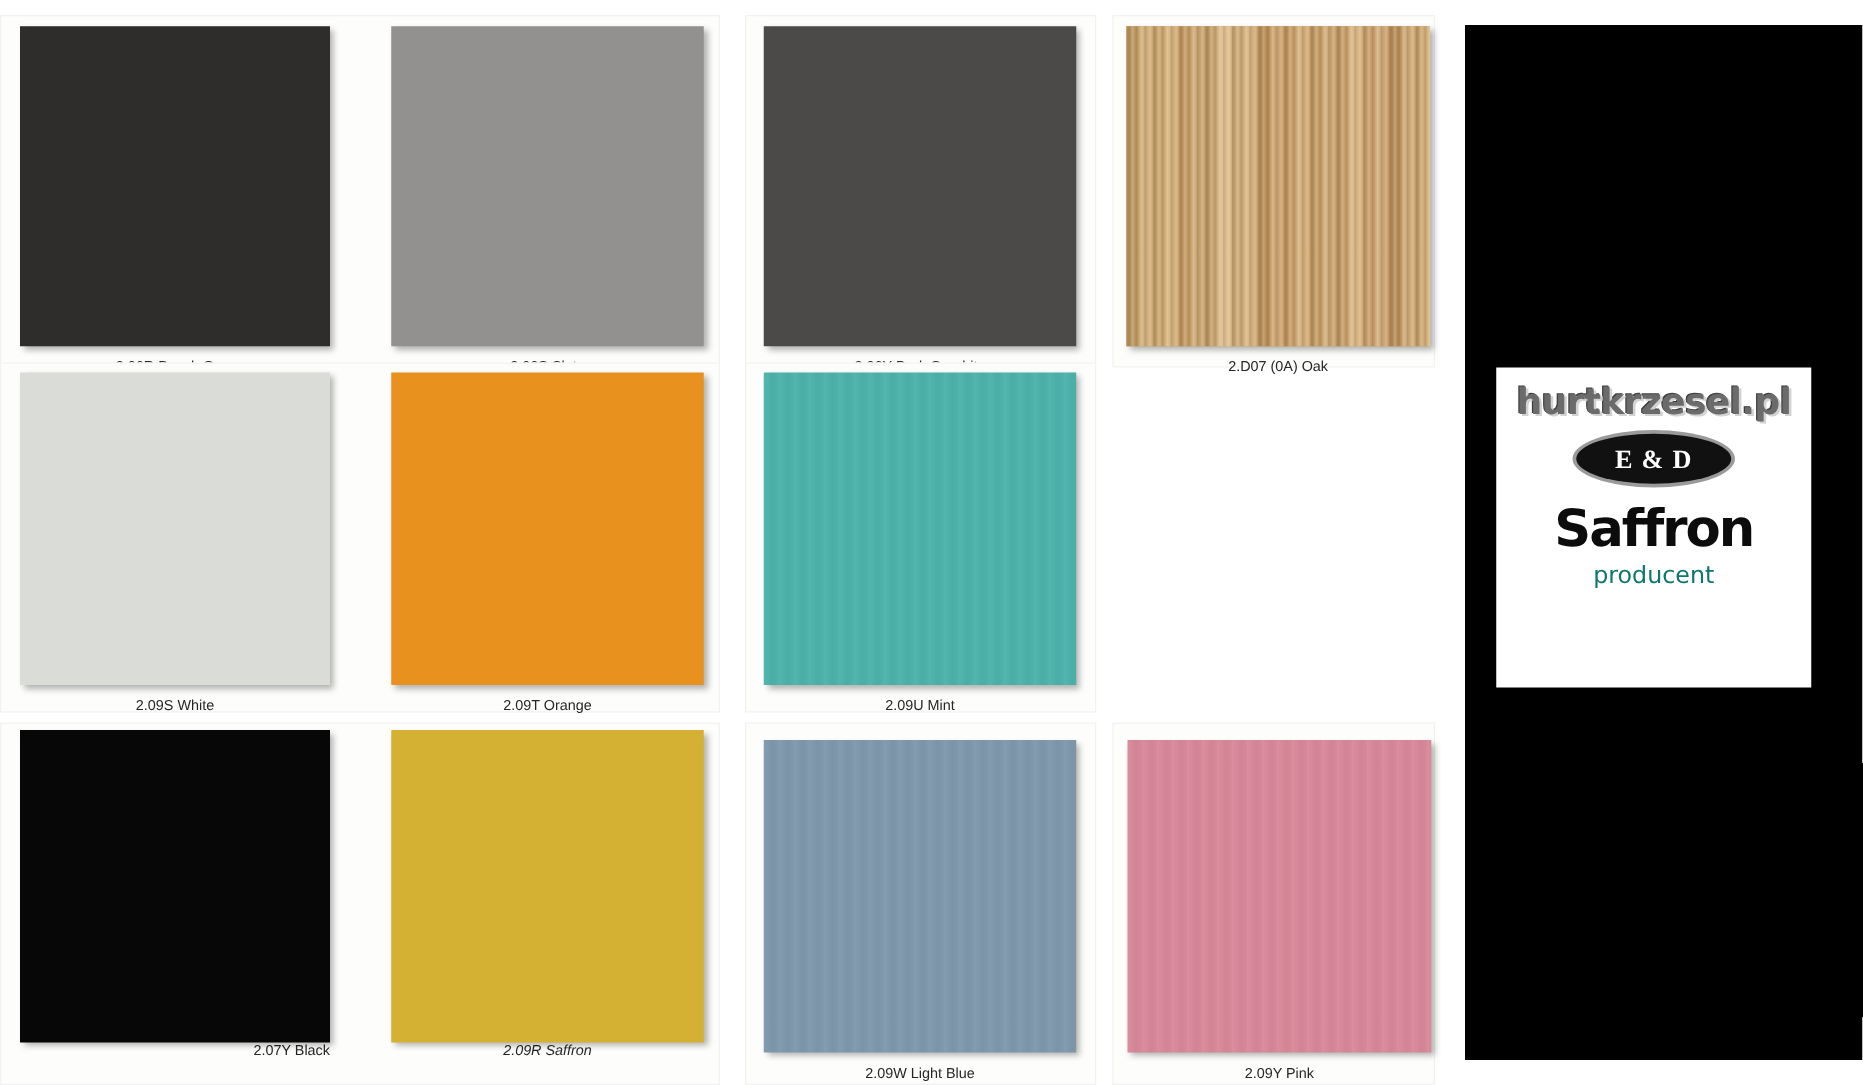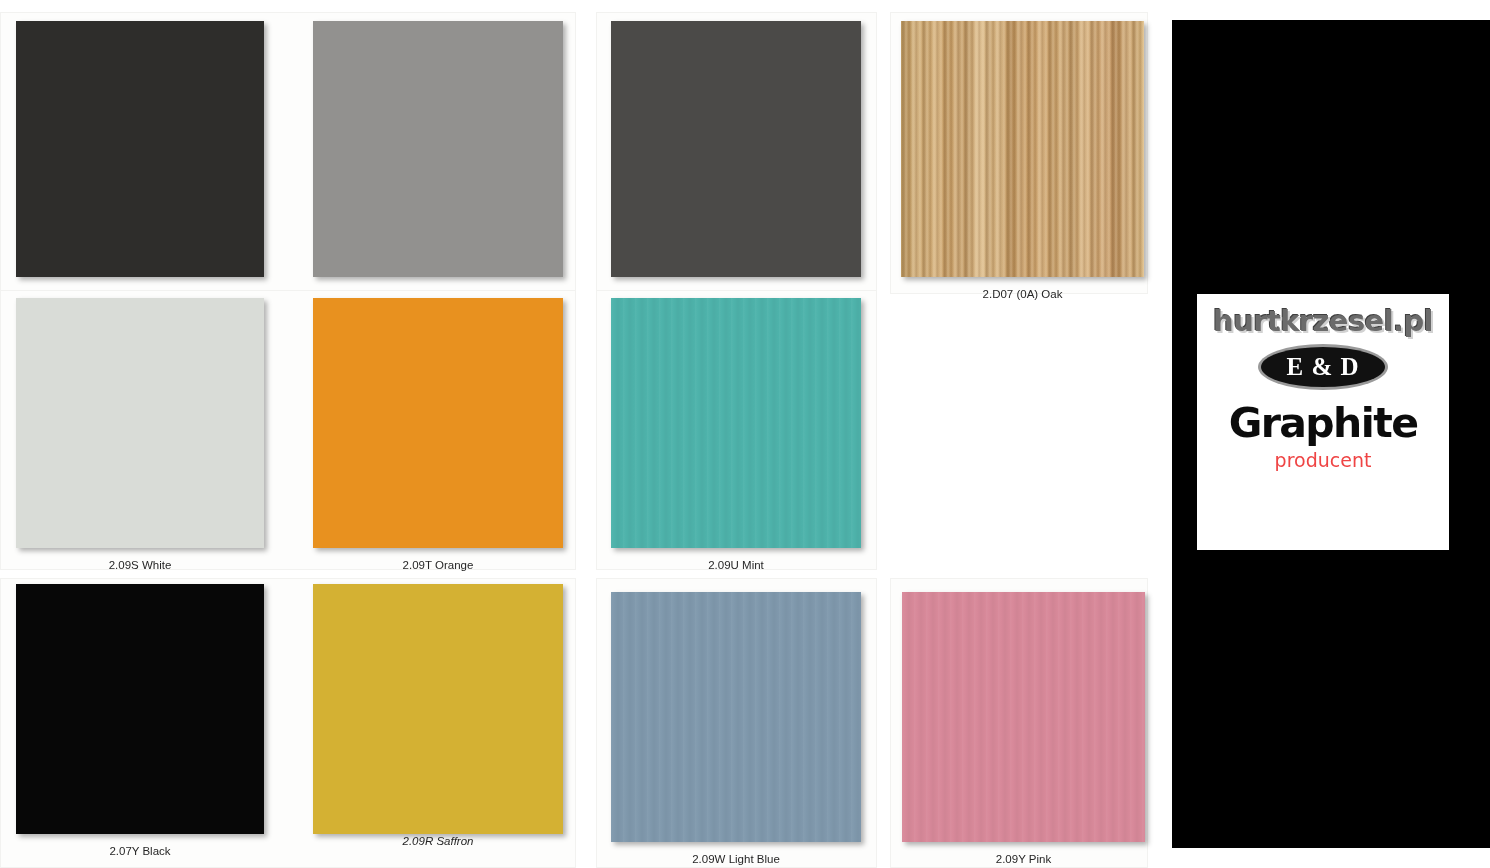--- a/index.html
+++ b/index.html
@@ -127,35 +127,35 @@
     height: 40px;
     border-radius: 50%;
     background: #111111;
     box-shadow: 0 0 0 3px #9a9a9a;
     color: #ffffff;
     display: flex;
     align-items: center;
     justify-content: center;
     font-family: "Liberation Serif", serif;
     font-weight: bold;
-    font-size: 25px;
+    font-size: 21px;
     letter-spacing: 1px;
   }
   #brand-nowystyl {
     margin-top: 12px;
     font-size: 41px;
     font-weight: bold;
     color: #0c0c0c;
     letter-spacing: -1.6px;
     font-family: "DejaVu Sans", sans-serif;
   }
   #brand-producent {
     margin-top: 2px;
     font-size: 19px;
-    color: #ef4444;
+    color: #0f766e;
     font-family: "DejaVu Sans", sans-serif;
   }
 </style>
 </head>
 <body>
 
 <div id="stage">
     <div class="swatch-card" style="left: 0px; top: 12px; width: 576px; height: 282px;">
       <div class="swatch-cell" style="position: absolute; left: 15px; top: 8px; width: 248px;">
         <div class="swatch-chip" style="width: 248px; height: 256px; background: rgb(46, 45, 43);"></div>
@@ -190,21 +190,21 @@
     </div>
     <div class="swatch-card" style="left: 596px; top: 290px; width: 281px; height: 280px;">
       <div class="swatch-cell" style="position: absolute; left: 14px; top: 7px; width: 250px;">
         <div class="swatch-chip grainy" style="width: 250px; height: 250px; background: rgb(78, 179, 171);"></div>
         <div class="swatch-label" style="margin-top: 10px; width: 250px;">2.09U Mint</div>
       </div>
     </div>
     <div class="swatch-card" style="left: 0px; top: 578px; width: 576px; height: 290px;">
       <div class="swatch-cell" style="position: absolute; left: 15px; top: 5px; width: 248px;">
         <div class="swatch-chip" style="width: 248px; height: 250px; background: rgb(7, 7, 7);"></div>
-        <div class="swatch-label" style="margin-top: 10px; width: 248px;">2.07Y Black</div>
+        <div class="swatch-label" style="margin-top: 0; width: 248px; text-align: right;">2.07Y Black</div>
       </div>
       <div class="swatch-cell" style="position: absolute; left: 312px; top: 5px; width: 250px;">
         <div class="swatch-chip" style="width: 250px; height: 250px; background: rgb(212, 177, 51);"></div>
         <div class="swatch-label" style="margin-top: 0; width: 250px; font-style: italic;">2.09R Saffron</div>
       </div>
     </div>
     <div class="swatch-card" style="left: 596px; top: 578px; width: 281px; height: 290px;">
       <div class="swatch-cell" style="position: absolute; left: 14px; top: 13px; width: 250px;">
         <div class="swatch-chip grainy" style="width: 250px; height: 250px; background: rgb(128, 153, 173);"></div>
         <div class="swatch-label" style="margin-top: 10px; width: 250px;">2.09W Light Blue</div>
@@ -213,16 +213,16 @@
     <div class="swatch-card" style="left: 890px; top: 578px; width: 258px; height: 290px;">
       <div class="swatch-cell" style="position: absolute; left: 10px; top: 13px; width: 245px;">
         <div class="swatch-chip grainy" style="width: 243px; height: 250px; background: rgb(216, 137, 154);"></div>
         <div class="swatch-label" style="margin-top: 10px; width: 243px;">2.09Y Pink</div>
       </div>
     </div>
     <div id="brand-panel" style="left: 1172px; top: 20px; width: 318px; height: 828px; background: rgb(0, 0, 0);"></div>
     <div id="brand-box" style="left: 1197px; top: 294px; width: 252px; height: 256px;">
       <div id="brand-site">hurtkrzesel.pl</div>
       <div id="brand-ed">E &amp; D</div>
-      <div id="brand-nowystyl">Graphite</div>
+      <div id="brand-nowystyl">Saffron</div>
       <div id="brand-producent">producent</div>
     </div>
   </div>
 
 </body></html>

